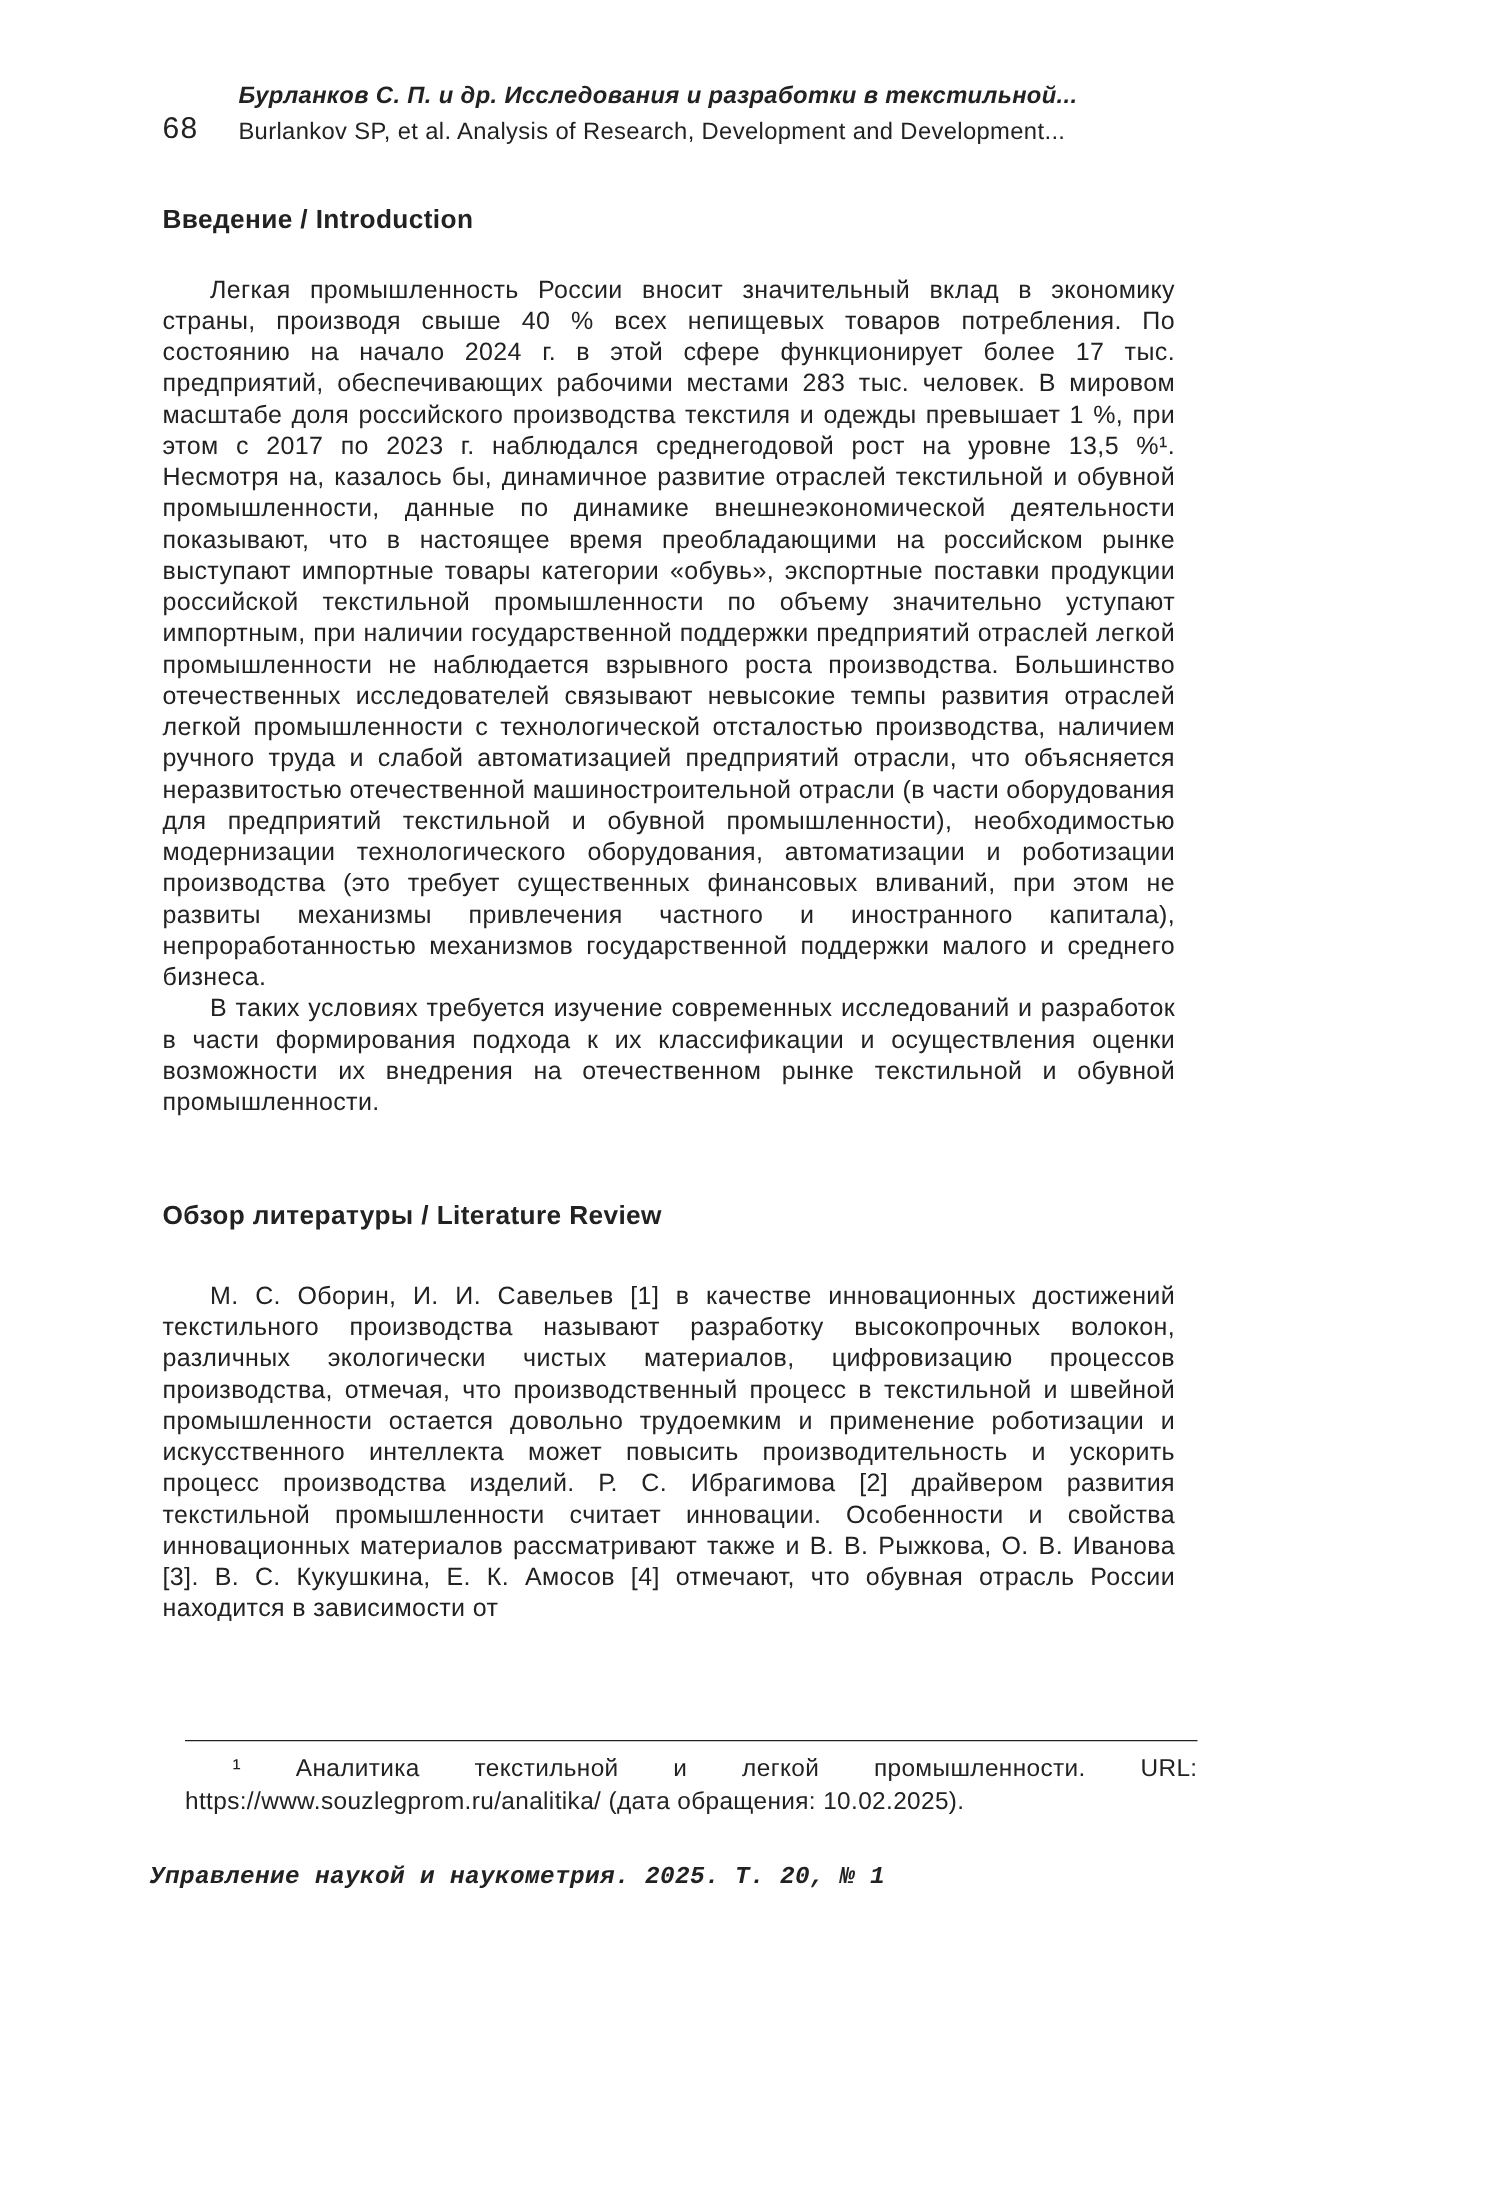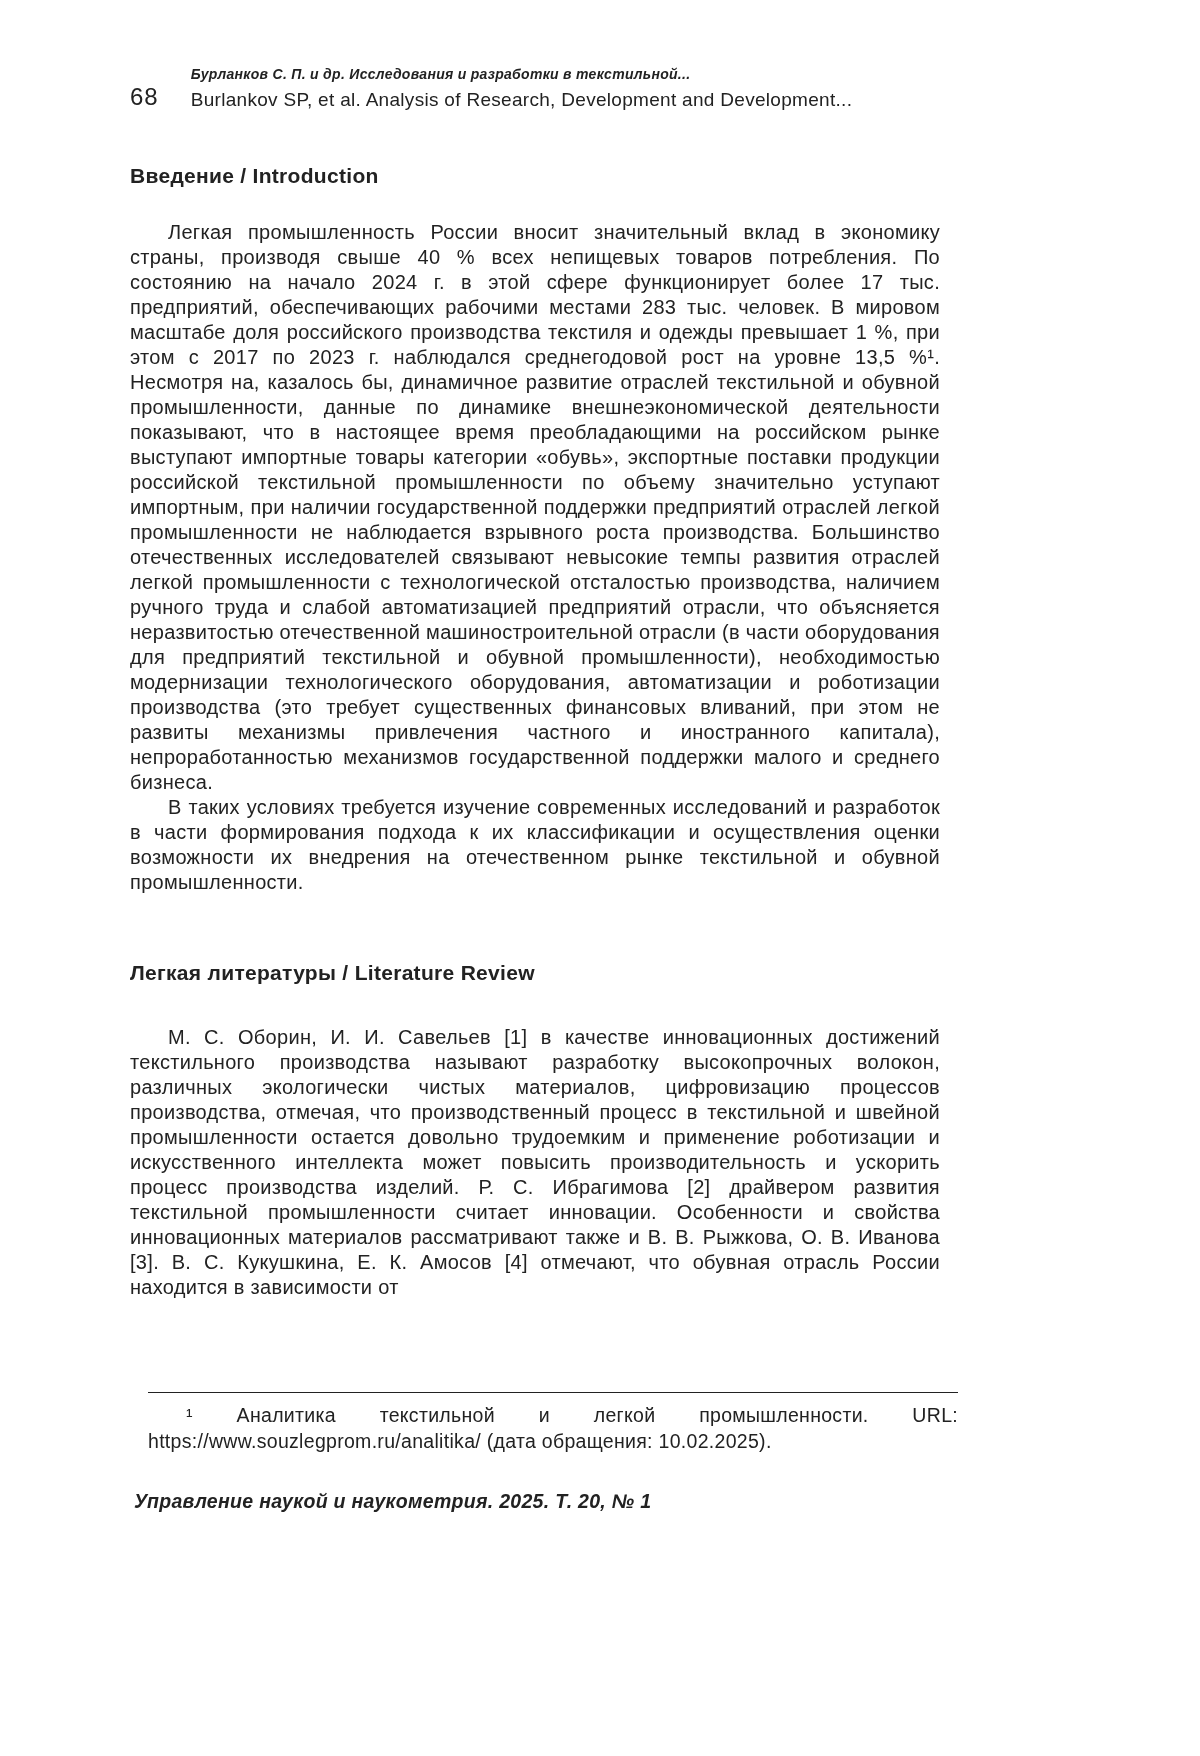--- a/index.html
+++ b/index.html
@@ -33,21 +33,21 @@
   .page-number {
     font-size: 24px;
     letter-spacing: 1px;
     line-height: 1;
     padding-bottom: 2px;
   }
   .running-heads {
     flex: 1;
   }
   .rh-ru {
-    font-size: 14px;
+    font-size: 19px;
     font-weight: bold;
     font-style: italic;
     letter-spacing: 0.3px;
     margin-bottom: 7px;
   }
   .rh-en {
     font-size: 19px;
     letter-spacing: 0.3px;
   }
   
@@ -90,22 +90,23 @@
     font-size: 19.5px;
     line-height: 26px;
     letter-spacing: 0.3px;
     text-align: justify;
     text-indent: 38px;
   }
   
   .page-footer {
     position: absolute;
     top: 1490px;
-    left: 134px;
+    left: 120px;
     width: 810px;
+    font-family: Liberation Mono, monospace;
   }
   .footer-ru {
     font-size: 19.5px;
     font-weight: bold;
     font-style: italic;
     letter-spacing: 0.3px;
     margin-bottom: 8px;
   }
   .footer-en {
     font-size: 19.5px;
@@ -126,21 +127,21 @@
     </div>
   </header>
 
   <main class="content">
     <h2>Введение / Introduction</h2>
 
     <p class="body-par">Легкая промышленность России вносит значительный вклад в экономику страны, производя свыше 40 % всех непищевых товаров потребления. По состоянию на начало 2024 г. в этой сфере функционирует более 17 тыс. предприятий, обеспечивающих рабочими местами 283 тыс. человек. В мировом масштабе доля российского производства текстиля и одежды превышает 1 %, при этом с 2017 по 2023 г. наблюдался среднегодовой рост на уровне 13,5 %¹. Несмотря на, казалось бы, динамичное развитие отраслей текстильной и обувной промышленности, данные по динамике внешнеэкономической деятельности показывают, что в настоящее время преобладающими на российском рынке выступают импортные товары категории «обувь», экспортные поставки продукции российской текстильной промышленности по объему значительно уступают импортным, при наличии государственной поддержки предприятий отраслей легкой промышленности не наблюдается взрывного роста производства. Большинство отечественных исследователей связывают невысокие темпы развития отраслей легкой промышленности с технологической отсталостью производства, наличием ручного труда и слабой автоматизацией предприятий отрасли, что объясняется неразвитостью отечественной машиностроительной отрасли (в части оборудования для предприятий текстильной и обувной промышленности), необходимостью модернизации технологического оборудования, автоматизации и роботизации производства (это требует существенных финансовых вливаний, при этом не развиты механизмы привлечения частного и иностранного капитала), непроработанностью механизмов государственной поддержки малого и среднего бизнеса.</p>
 
     <p class="body-par">В таких условиях требуется изучение современных исследований и разработок в части формирования подхода к их классификации и осуществления оценки возможности их внедрения на отечественном рынке текстильной и обувной промышленности.</p>
 
-    <h2 class="h2-lit">Легкая литературы / Literature Review</h2>
+    <h2 class="h2-lit">Обзор литературы / Literature Review</h2>
 
     <p class="body-par">М. С. Оборин, И. И. Савельев [1] в качестве инновационных достижений текстильного производства называют разработку высокопрочных волокон, различных экологически чистых материалов, цифровизацию процессов производства, отмечая, что производственный процесс в текстильной и швейной промышленности остается довольно трудоемким и применение роботизации и искусственного интеллекта может повысить производительность и ускорить процесс производства изделий. Р. С. Ибрагимова [2] драйвером развития текстильной промышленности считает инновации. Особенности и свойства инновационных материалов рассматривают также и В. В. Рыжкова, О. В. Иванова [3]. В. С. Кукушкина, Е. К. Амосов [4] отмечают, что обувная отрасль России находится в зависимости от</p>
   </main>
 
   <div class="footnote">
     <p class="fn-text">¹ Аналитика текстильной и легкой промышленности. URL: https://www.souzlegprom.ru/analitika/ (дата обращения: 10.02.2025).</p>
   </div>
 
   <footer class="page-footer">
     <div class="footer-ru">Управление наукой и наукометрия. 2025. Т. 20, № 1</div>

